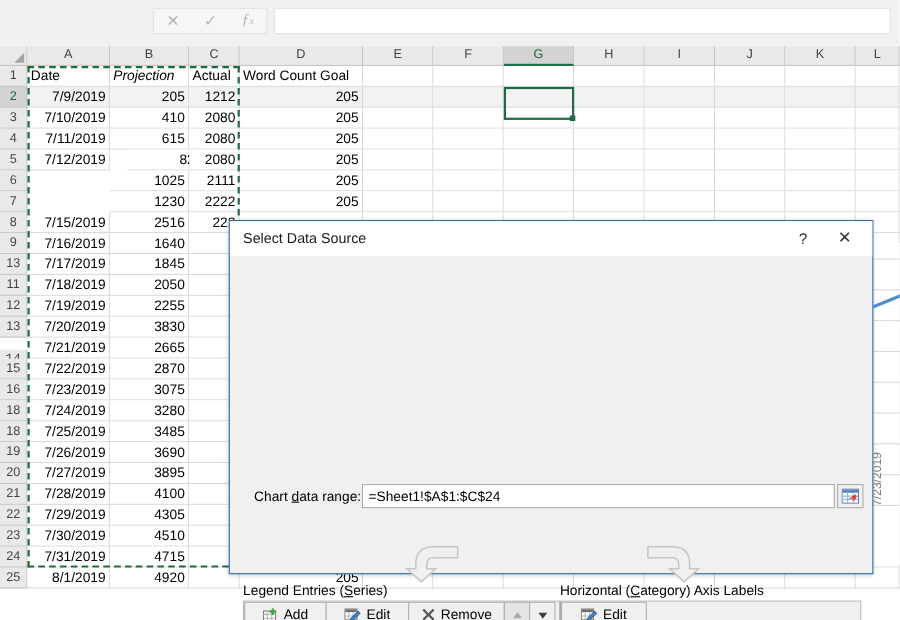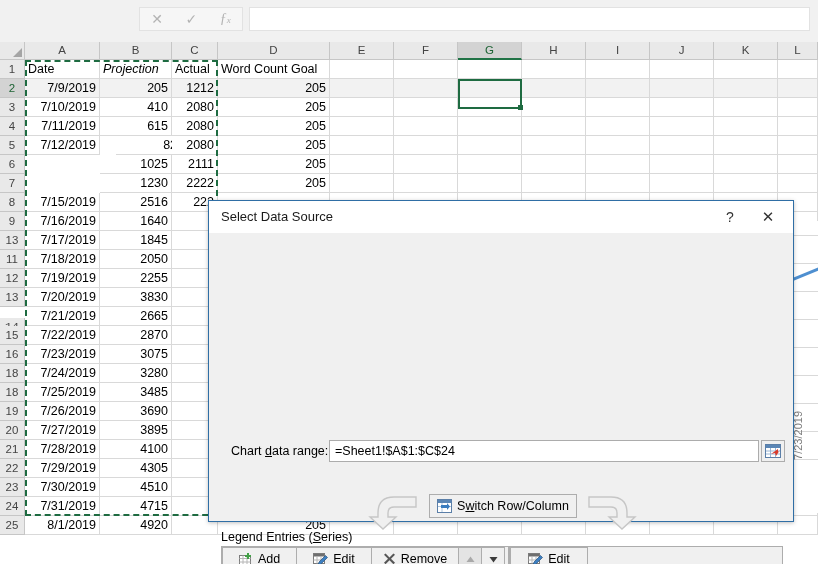--- a/index.html
+++ b/index.html
@@ -571,30 +571,20 @@
       <line x1="10.5" y1="4" x2="10.5" y2="13" stroke="#9ab6d4"></line>
       <path d="M6 10 L13 5 L13 8 L15 6 L11 12 L10 9 Z" fill="#d93a2b"></path>
     </svg>
   </div>
 
   <div class="arrow-left">
     <svg width="56" height="38" viewBox="0 0 56 38">
       <path d="M52 4 L30 4 Q14 4 14 20 L14 24 L6 24 L19 36 L32 24 L24 24 L24 20 Q24 14 30 14 L52 14 Z" fill="#f0f0f0" stroke="#c6c6c6" stroke-width="1.4"></path>
     </svg>
   </div>
-  <div id="switch-btn" class="btn">
-    <svg width="15" height="14" viewBox="0 0 15 14">
-      <rect x="0.5" y="0.5" width="14" height="13" fill="#ffffff" stroke="#5b7fa8"></rect>
-      <rect x="1" y="1" width="13" height="3" fill="#5b86b5"></rect>
-      <line x1="1" y1="7.5" x2="14" y2="7.5" stroke="#a9c3dd"></line>
-      <line x1="5" y1="4" x2="5" y2="13" stroke="#a9c3dd"></line>
-      <path d="M4 6 L10 6 L10 4 L13 7.5 L10 11 L10 9 L4 9 Z" fill="#3a7cbf"></path>
-    </svg>
-    <span>S<span class="u">w</span>itch Row/Column</span>
-  </div>
   <div class="arrow-right">
     <svg width="56" height="38" viewBox="0 0 56 38">
       <path d="M4 4 L26 4 Q42 4 42 20 L42 24 L50 24 L37 36 L24 24 L32 24 L32 20 Q32 14 26 14 L4 14 Z" fill="#f0f0f0" stroke="#c6c6c6" stroke-width="1.4"></path>
     </svg>
   </div>
 
   <div id="legend-label">Legend Entries (<span class="u">S</span>eries)</div>
   <div id="legend-box">
     <div id="legend-toolbar">
       <div class="tb-btn" style="width:75px;">
@@ -632,20 +622,21 @@
       </div>
       <div class="tb-btn" style="width:24px;">
         <svg width="9" height="7" viewBox="0 0 9 7">
           <path d="M0.5 1 L8.5 1 L4.5 6.5 Z" fill="#3c3c3c"></path>
         </svg>
       </div>
     </div>
     <div id="legend-list"></div>
   </div>
 
+  <div id="axis-label">Horizontal (<span class="u">C</span>ategory) Axis Labels</div>
   <div id="axis-box">
     <div id="axis-toolbar">
       <div class="tb-btn" style="width:78px;">
         <svg width="15" height="13" viewBox="0 0 15 13">
           <rect x="0.5" y="0.5" width="11" height="10" fill="#ffffff" stroke="#7b7b7b"></rect>
           <rect x="1" y="1" width="10" height="2.5" fill="#6f6f6f"></rect>
           <line x1="0.5" y1="7" x2="11.5" y2="7" stroke="#b6b6b6"></line>
           <line x1="4" y1="3.5" x2="4" y2="10.5" stroke="#b6b6b6"></line>
           <line x1="8" y1="3.5" x2="8" y2="10.5" stroke="#b6b6b6"></line>
           <path d="M5 12.5 L6 9 L12.5 2.5 L14.5 4.5 L8 11 Z" fill="#3d7fc1" stroke="#29537d" stroke-width="0.7"></path>

